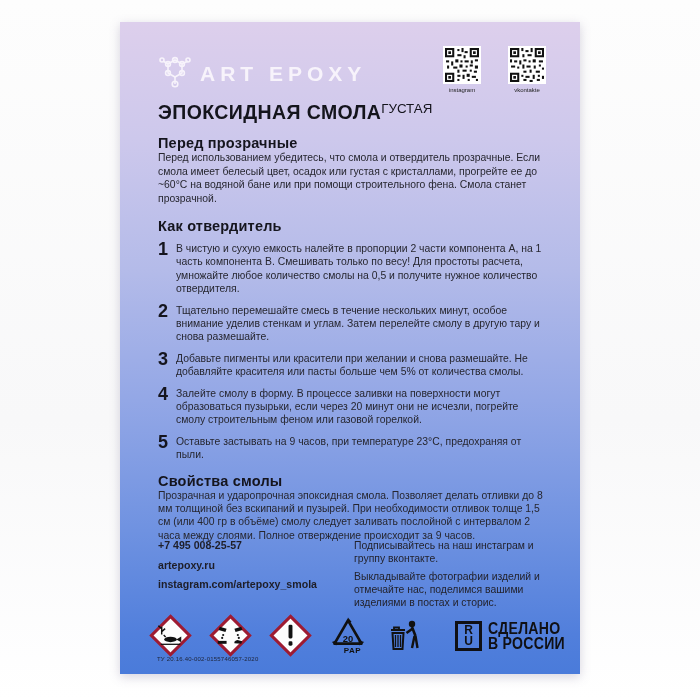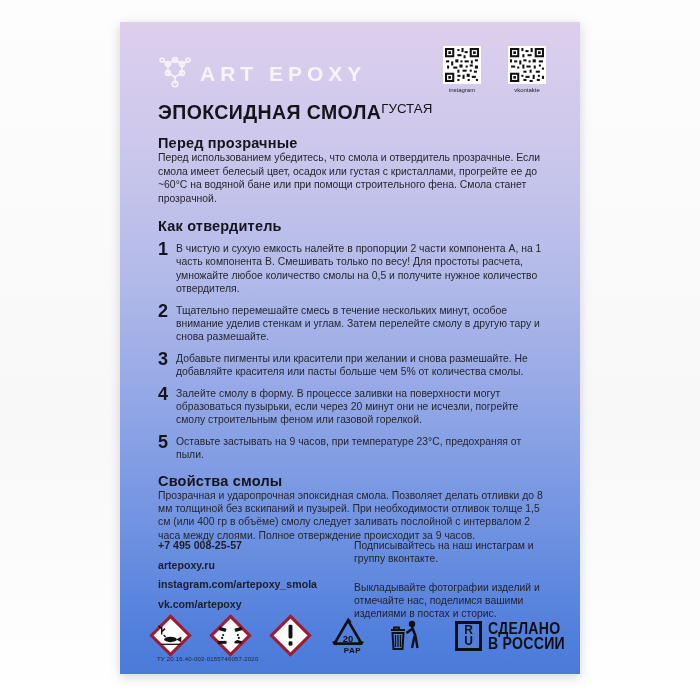--- a/index.html
+++ b/index.html
@@ -30,21 +30,21 @@
   .sec-how h2 { margin-top:13px; }
   .step { display:flex; gap:7px; margin-top:8px; }
   .step-num { font-size:18px; font-weight:800; color:#15151e; line-height:14px; width:11px; flex:none; }
   .step p { margin-top:0; }
   .sec-props h2 { margin-top:11px; }
   
   .contacts { position:absolute; left:38px; right:32px; top:517px; display:flex; }
   .c-left { width:196px; flex:none; font-size:10.6px; font-weight:600; color:#1e1e28; }
   .c-left div { margin-bottom:7.5px; }
   .c-right { flex:1; font-size:10.4px; line-height:13px; color:#23232d; font-weight:500; }
-  .c-right p + p { margin-top:16px; }
+  .c-right p + p { margin-top:5px; }
   
   .icons-row { position:absolute; left:29px; top:592px; display:flex; align-items:center; gap:17px; }
   .ghs { width:43px; height:43px; flex:none; }
   .recycle-wrap { display:flex; flex-direction:column; align-items:center; width:38px; flex:none; }
   .pap { font-size:8px; font-weight:bold; color:#111; margin-top:-2px; letter-spacing:.5px;padding-left:9px; }
   .tidy { width:38px; height:40px; flex:none; }
   .miru { display:flex; align-items:center; gap:6px; margin-left:16px; }
   .miru-box { width:27px; height:30px; border:3px solid #101014; display:flex; flex-direction:column; align-items:center; justify-content:center; font-weight:800; font-size:12px; line-height:11px; color:#101014; }
   .miru-text { display:flex; flex-direction:column; font-weight:800; font-size:16px; line-height:15px; color:#101014; letter-spacing:.3px; transform:scaleX(.88); transform-origin:left center; }
   .tu { position:absolute; left:37px; top:634px; font-size:6px; color:#1d2438; letter-spacing:.2px; }
@@ -205,21 +205,20 @@
     <div class="sec-props">
       <h2>Свойства смолы</h2>
       <p class="body">Прозрачная и ударопрочная эпоксидная смола. Позволяет делать отливки до 8 мм толщиной без вскипаний и пузырей. При необходимости отливок толще 1,5 см (или 400 гр в объёме) смолу следует заливать послойной с интервалом 2 часа между слоями. Полное отверждение происходит за 9 часов.</p>
     </div>
 
     <div class="contacts">
       <div class="c-left">
         <div>+7 495 008-25-57</div>
         <div>artepoxy.ru</div>
         <div>instagram.com/artepoxy_smola</div>
-        <div>vk.com/artepoxy</div>
       </div>
       <div class="c-right">
         <p>Подписывайтесь на наш инстаграм и группу вконтакте.</p>
         <p>Выкладывайте фотографии изделий и отмечайте нас, поделимся вашими изделиями в постах и сторис.</p>
       </div>
     </div>
 
     <div class="icons-row">
       <span class="ghs">
         <svg width="43" height="43" viewBox="0 0 44 44">

